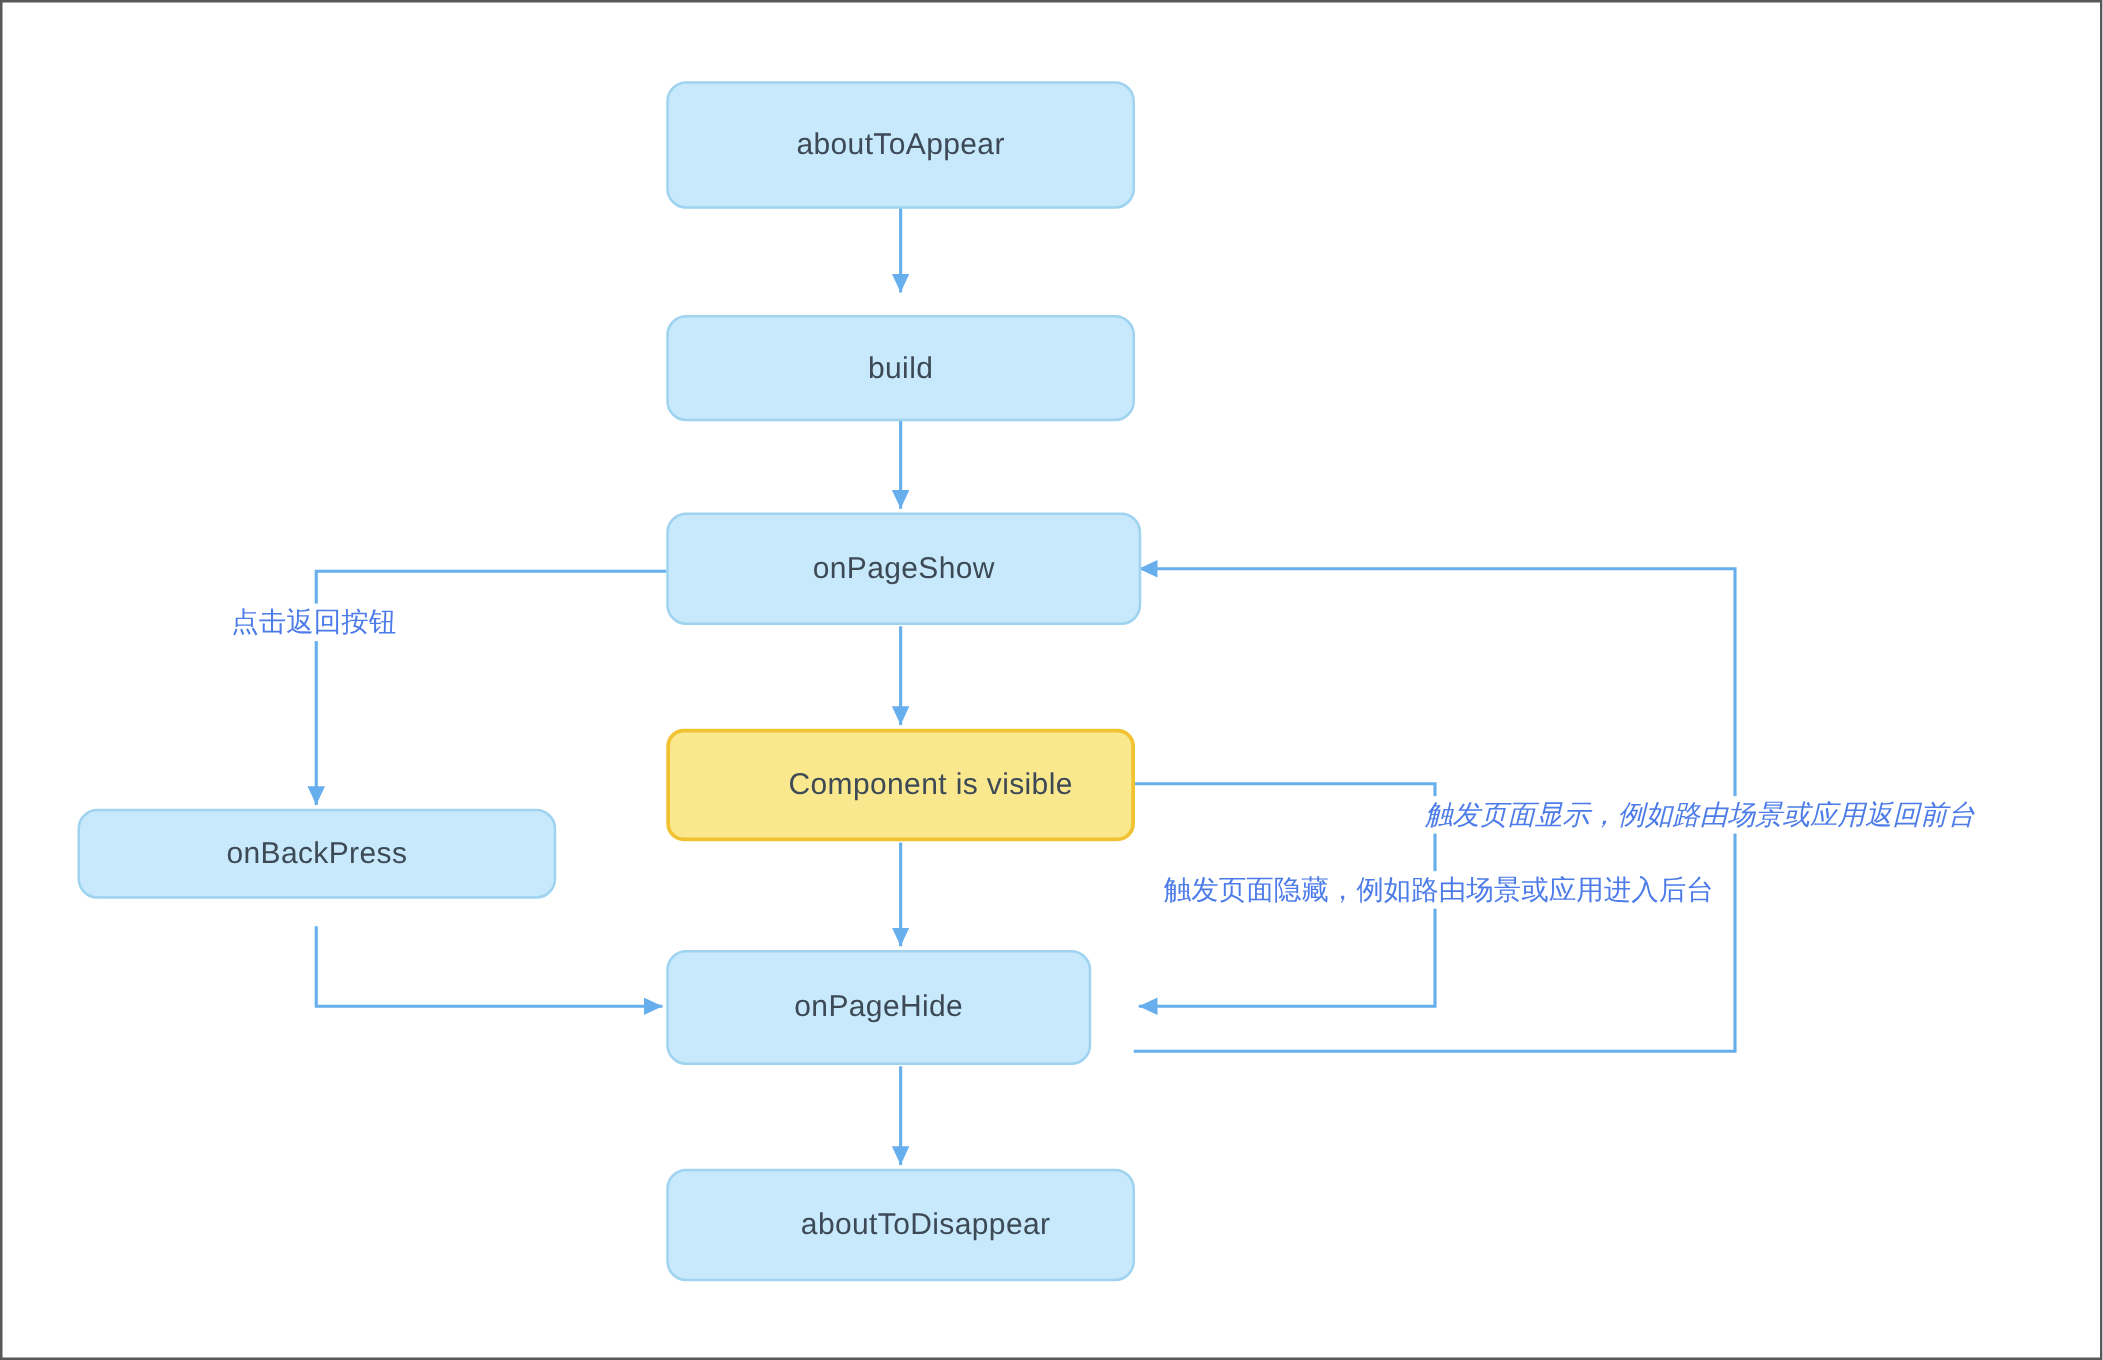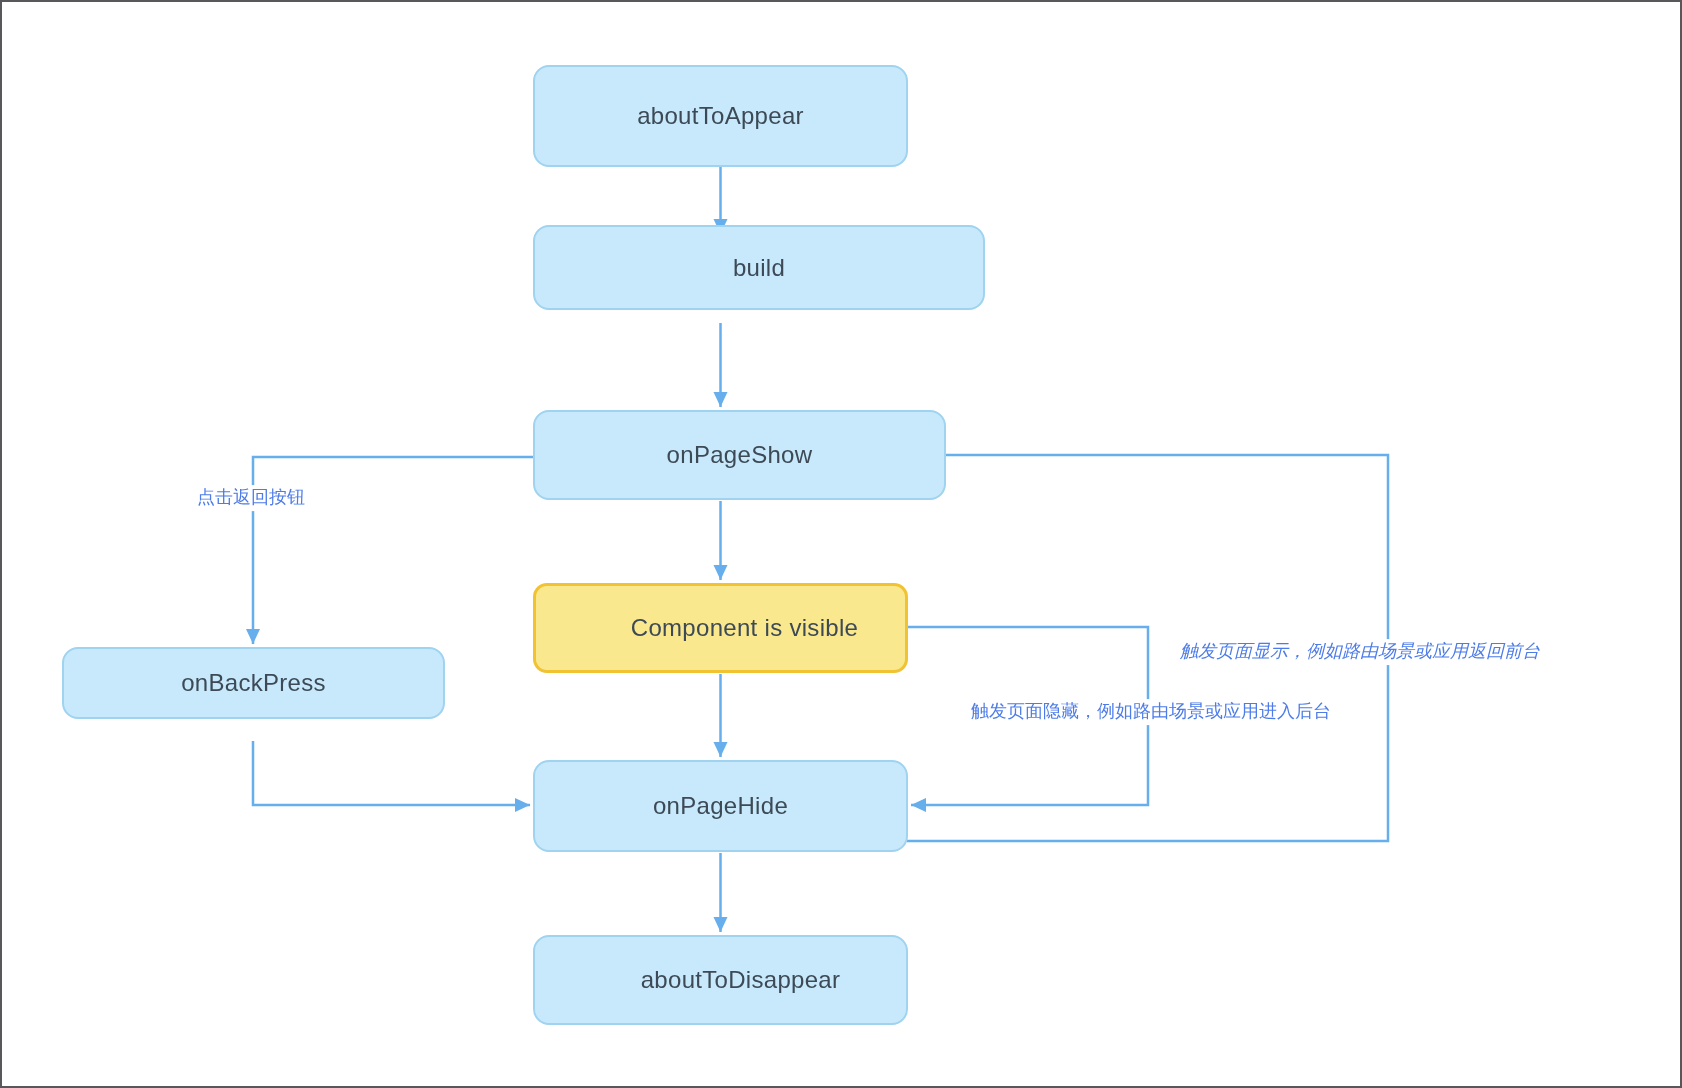--- a/index.html
+++ b/index.html
@@ -27,21 +27,21 @@
   }
   .node-yellow{
     background:var(--yellow-fill,#f9e88d);
     border:3px solid var(--yellow-border,#f1c232);
     border-radius:14px;
   }
   .annotation{
     position:absolute;
     transform:translate(-50%,-50%);
     white-space:nowrap;
-    font-size:18px;
+    font-size:22px;
     color:var(--annotation-text,#4d7ce8);
     background:var(--background,#ffffff);
     padding:3px 6px;
     line-height:1.1;
   }
   .watermark{
     position:absolute;
     right:24px;
     top:1024px;
     font-size:30px;
@@ -71,20 +71,20 @@
       <path d="M 907 627 L 1148 627 L 1148 805 L 911 805" fill="none" stroke="#66aeec" stroke-width="2.5" marker-end="url(#arrowhead)"></path>
       <path d="M 907 841 L 1388 841 L 1388 455 L 911 455" fill="none" stroke="#66aeec" stroke-width="2.5" marker-end="url(#arrowhead)"></path>
     </svg>
   <div id="annotation-layer">
       <div class="annotation" style="left: 251px; top: 498px;">点击返回按钮</div>
       <div class="annotation" style="left: 1360px; top: 652px; font-style: italic;">触发页面显示，例如路由场景或应用返回前台</div>
       <div class="annotation" style="left: 1151px; top: 712px;">触发页面隐藏，例如路由场景或应用进入后台</div>
     </div>
   <div id="node-layer">
       <div class="node node-blue" style="left: 533px; top: 65px; width: 375px; height: 102px;">aboutToAppear</div>
-      <div class="node node-blue" style="left: 533px; top: 225px; width: 452px; height: 85px; text-align: center;">build</div>
-      <div class="node node-blue" style="left: 533px; top: 410px; width: 413px; height: 90px;">onPageShow</div>
+      <div class="node node-blue" style="left: 533px; top: 252px; width: 375px; height: 85px; text-align: center;">build</div>
+      <div class="node node-blue" style="left: 533px; top: 410px; width: 380px; height: 90px;">onPageShow</div>
       <div class="node node-yellow" style="left: 533px; top: 583px; width: 375px; height: 90px; padding-left: 48px;">Component is visible</div>
-      <div class="node node-blue" style="left: 533px; top: 760px; width: 375px; height: 92px;">onPageHide</div>
+      <div class="node node-blue" style="left: 533px; top: 760px; width: 340px; height: 92px;">onPageHide</div>
       <div class="node node-blue" style="left: 533px; top: 935px; width: 375px; height: 90px; padding-left: 40px;">aboutToDisappear</div>
       <div class="node node-blue" style="left: 62px; top: 647px; width: 383px; height: 72px;">onBackPress</div>
     </div>
 </div>
 
 </body></html>

